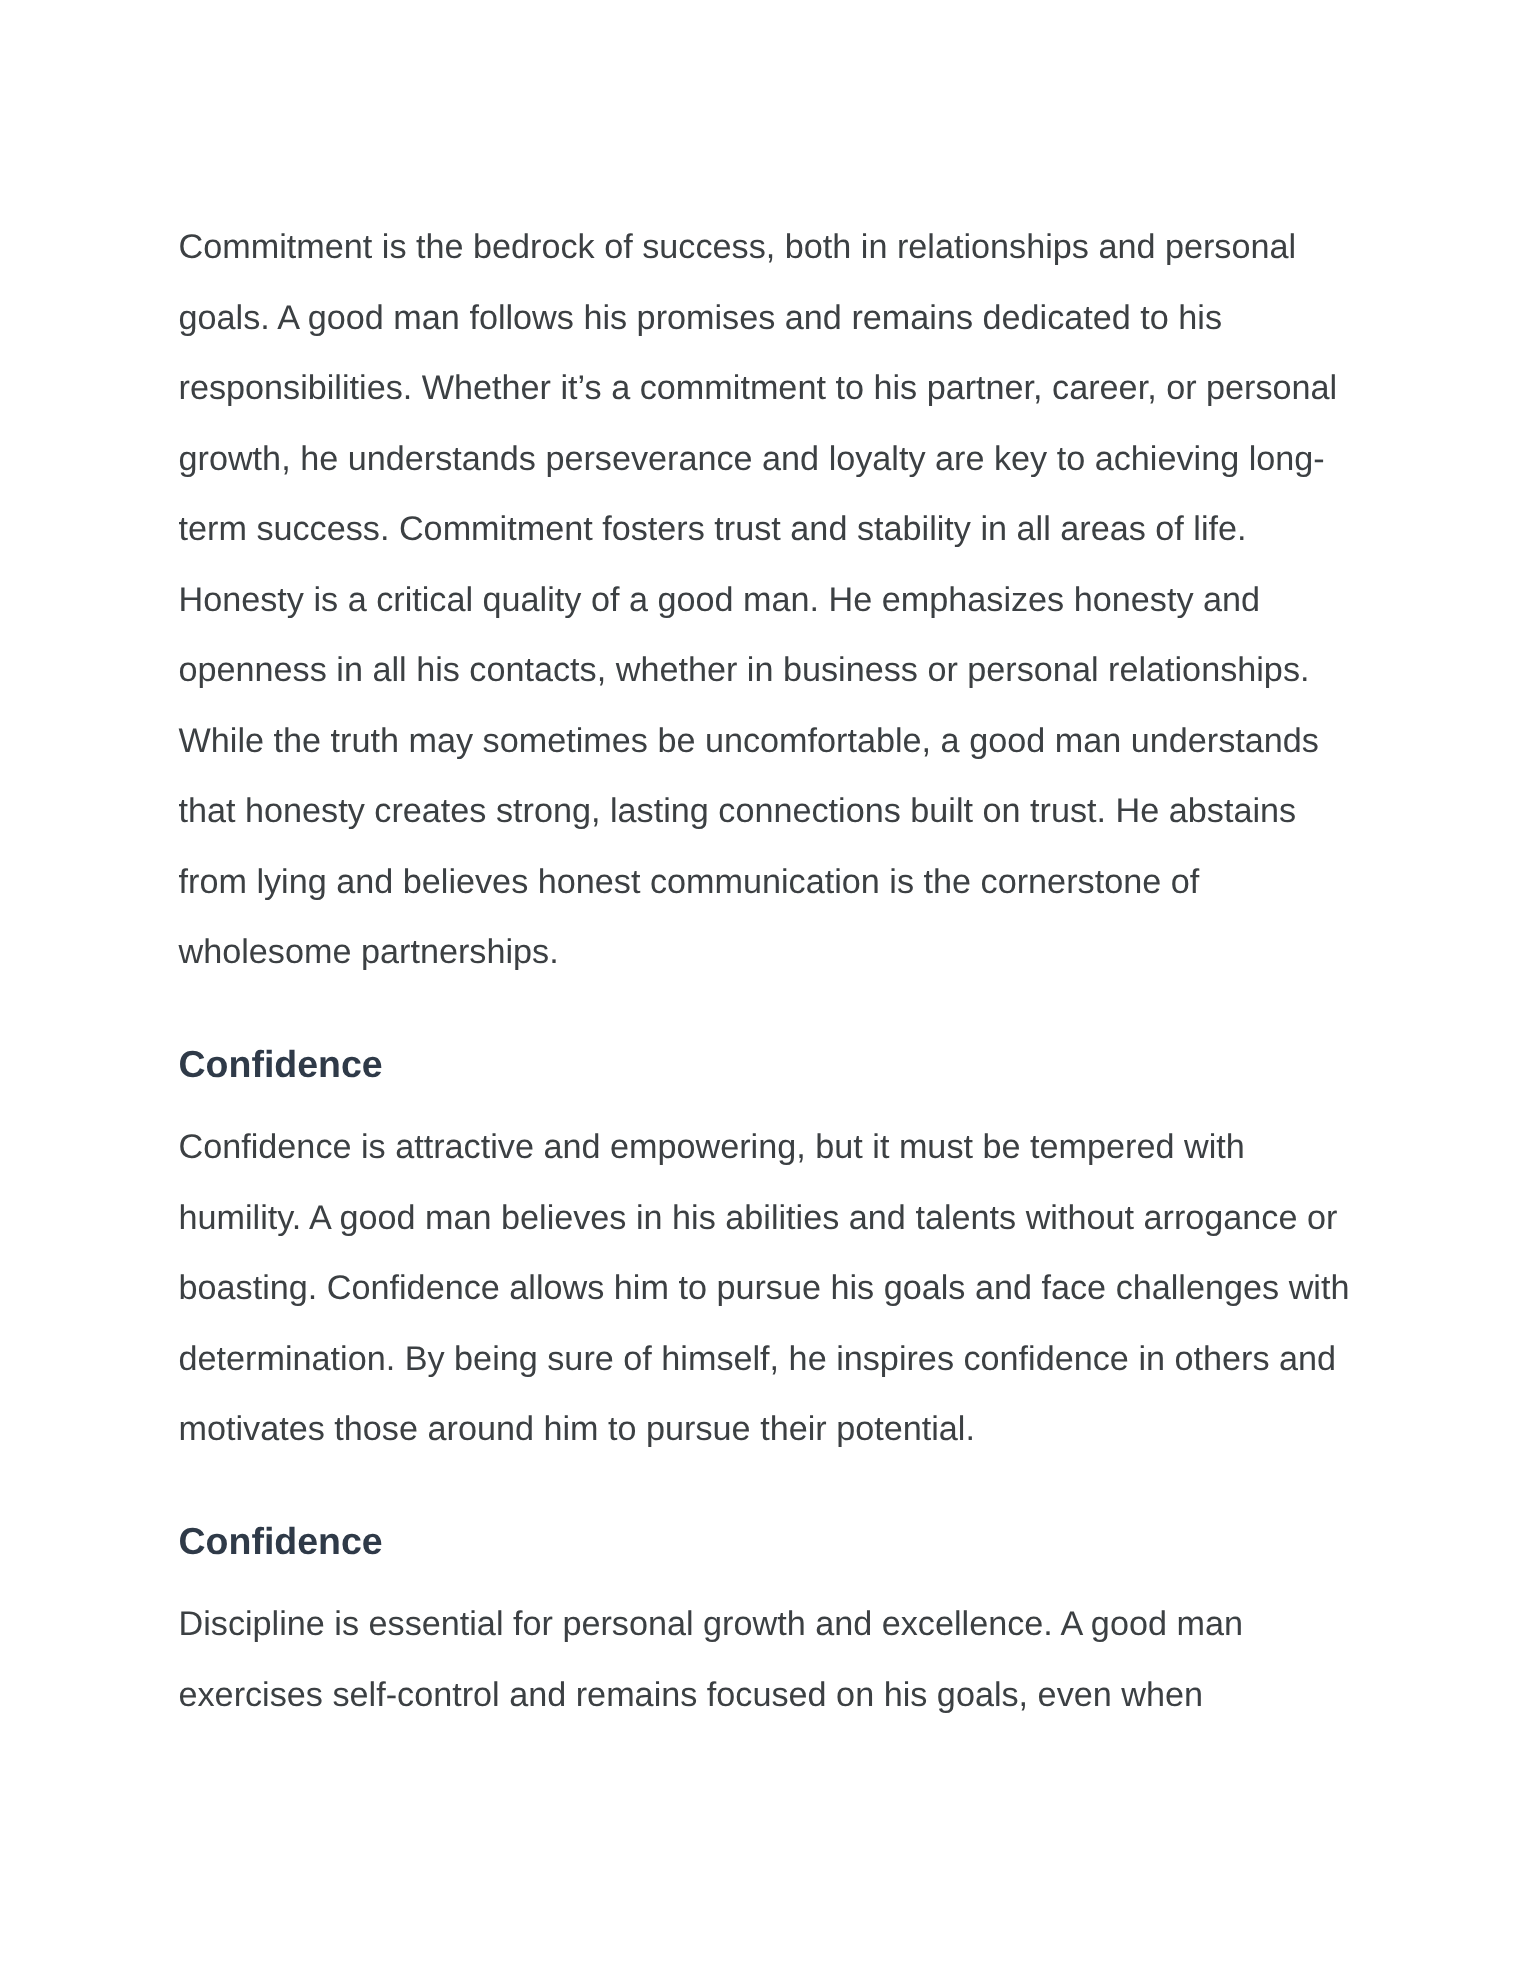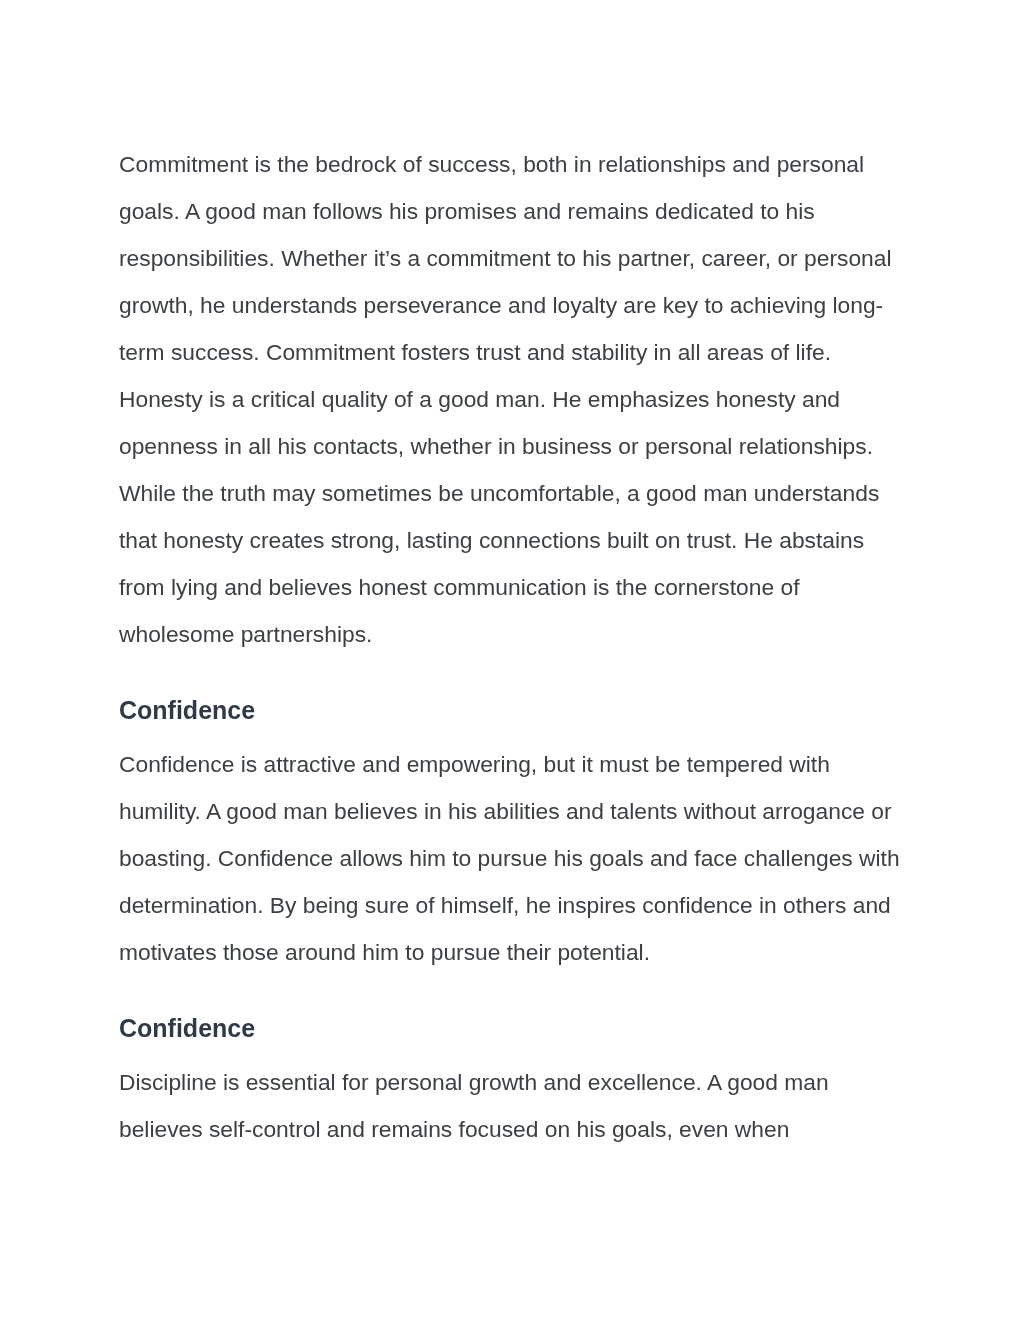--- a/index.html
+++ b/index.html
@@ -43,15 +43,15 @@
 <div class="page">
 
   <p class="body-text">Commitment is the bedrock of success, both in relationships and personal goals. A good man follows his promises and remains dedicated to his responsibilities. Whether it’s a commitment to his partner, career, or personal growth, he understands perseverance and loyalty are key to achieving long-term success. Commitment fosters trust and stability in all areas of life.</p>
 
   <p class="body-text">Honesty is a critical quality of a good man. He emphasizes honesty and openness in all his contacts, whether in business or personal relationships. While the truth may sometimes be uncomfortable, a good man understands that honesty creates strong, lasting connections built on trust. He abstains from lying and believes honest communication is the cornerstone of wholesome partnerships.</p>
 
   <h2 class="section-heading">Confidence</h2>
   <p class="body-text">Confidence is attractive and empowering, but it must be tempered with humility. A good man believes in his abilities and talents without arrogance or boasting. Confidence allows him to pursue his goals and face challenges with determination. By being sure of himself, he inspires confidence in others and motivates those around him to pursue their potential.</p>
 
   <h2 class="section-heading">Confidence</h2>
-  <p class="body-text">Discipline is essential for personal growth and excellence. A good man believes self-control and remains focused on his goals, even when</p>
+  <p class="body-text">Discipline is essential for personal growth and excellence. A good man exercises self-control and remains focused on his goals, even when</p>
 
 </div>
 
 </body></html>

